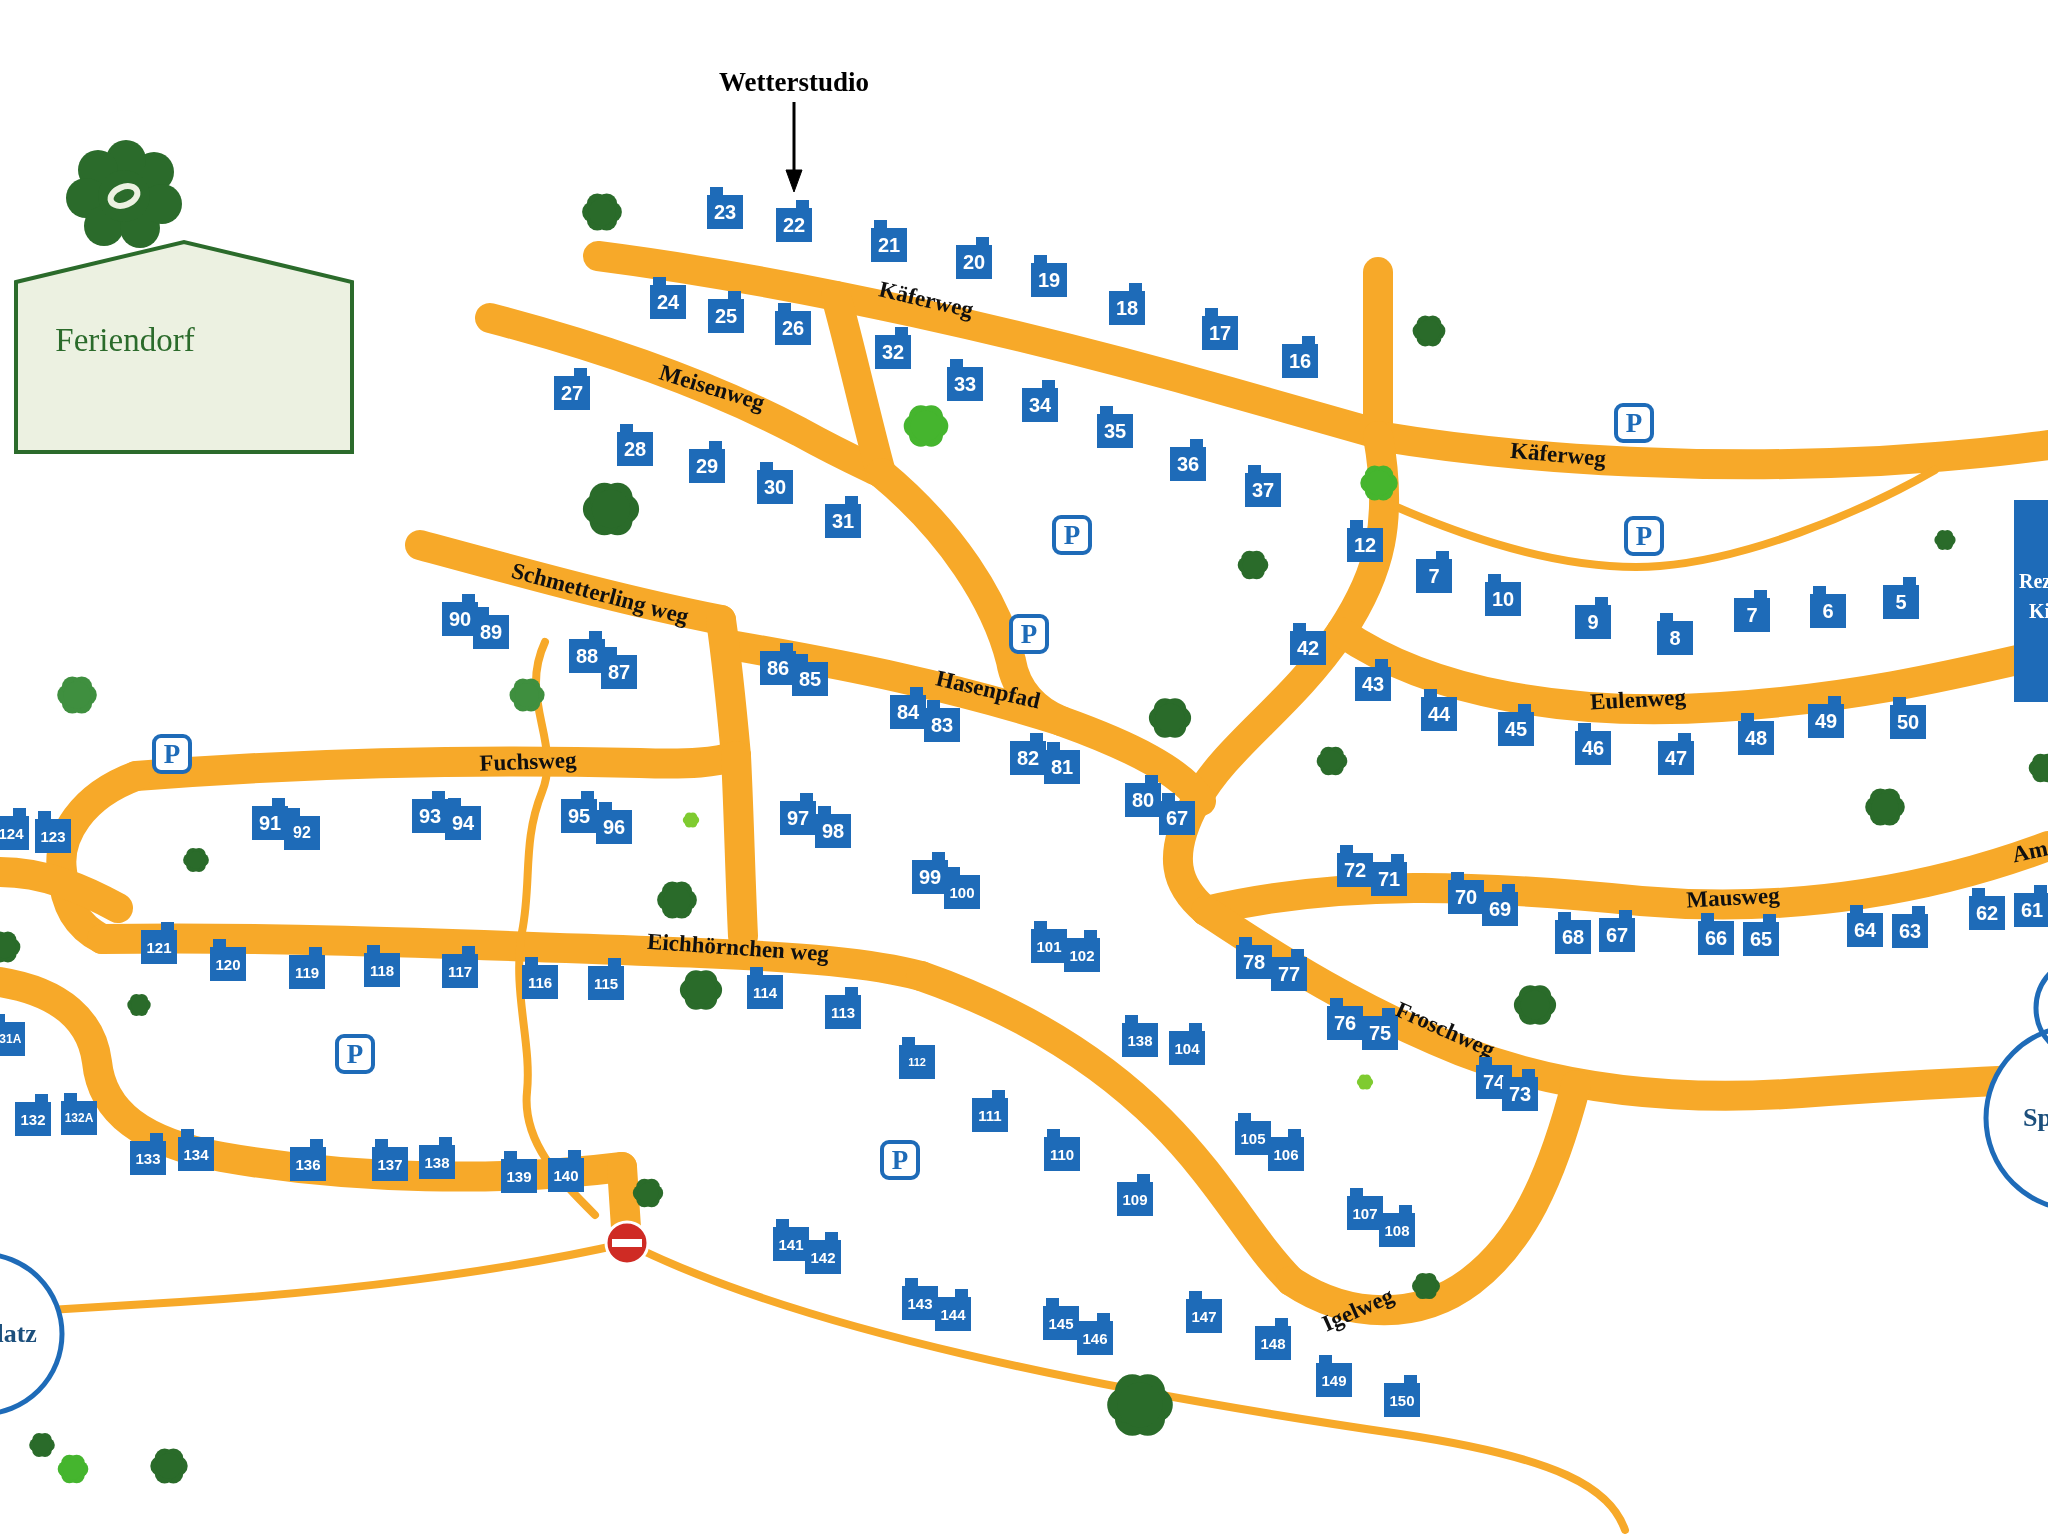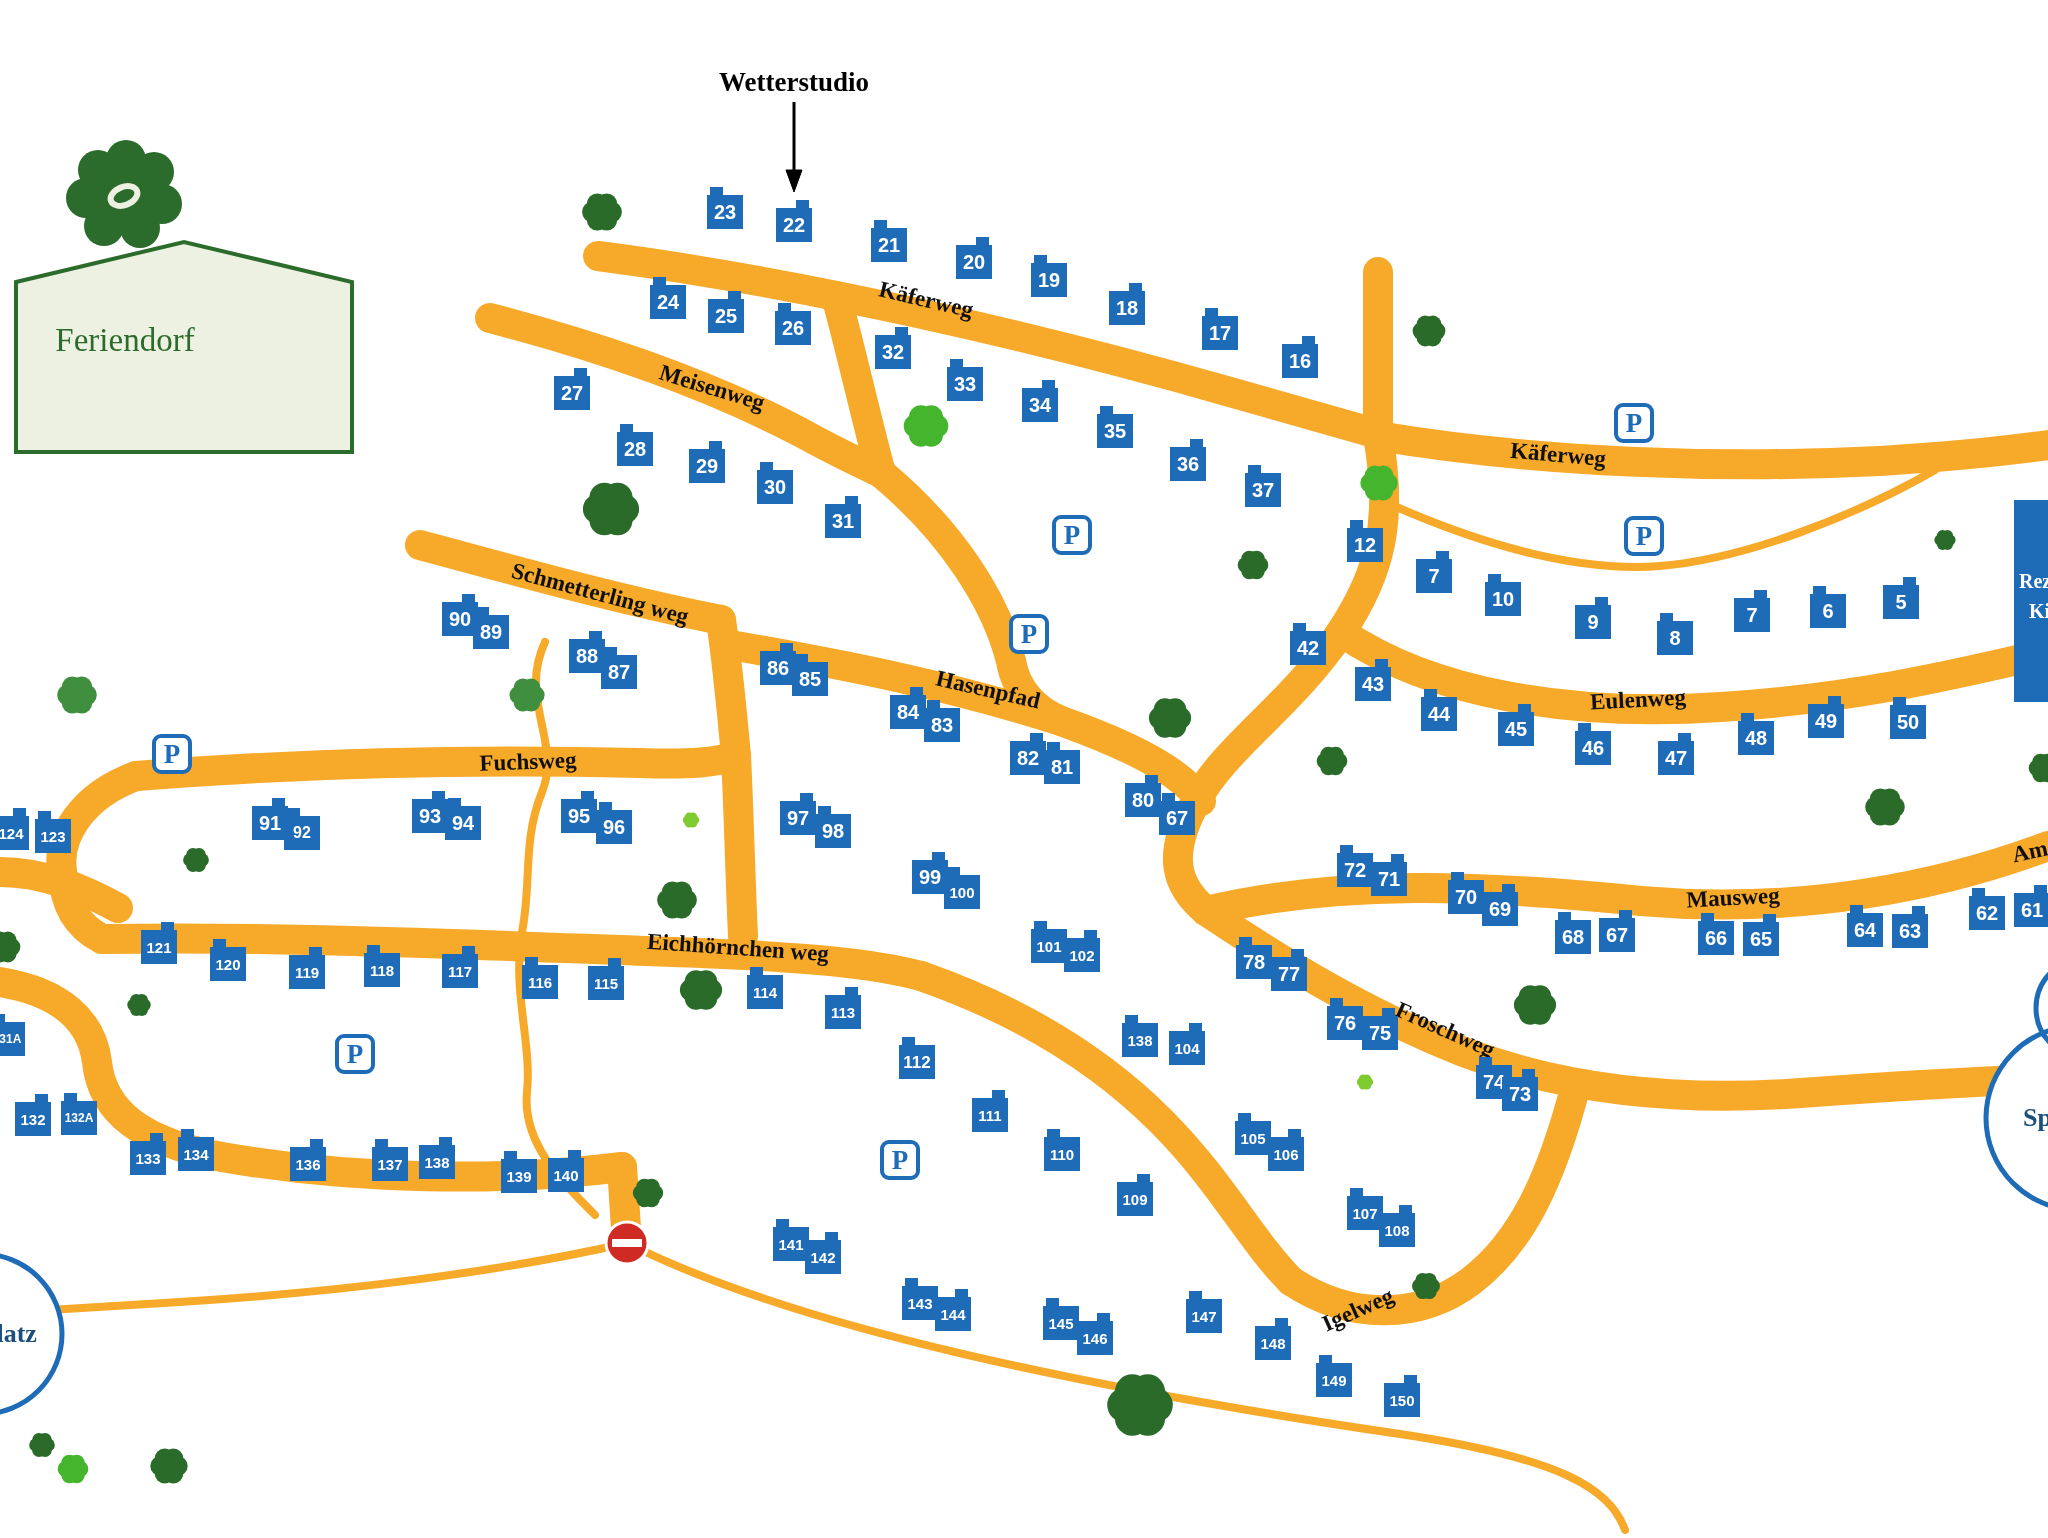--- a/index.html
+++ b/index.html
@@ -653,21 +653,21 @@
     <div class="house" style="left: 765px; top: 992px;">
       <span class="tab"></span>
       <span class="num" style="font-size: 15px;">114</span>
     </div>
     <div class="house tr" style="left: 843px; top: 1012px;">
       <span class="tab"></span>
       <span class="num" style="font-size: 15px;">113</span>
     </div>
     <div class="house" style="left: 917px; top: 1062px;">
       <span class="tab"></span>
-      <span class="num" style="font-size: 17px;">112</span>
+      <span class="num" style="font-size: 11px;">112</span>
     </div>
     <div class="house tr" style="left: 990px; top: 1115px;">
       <span class="tab"></span>
       <span class="num" style="font-size: 15px;">111</span>
     </div>
     <div class="house" style="left: 1062px; top: 1154px;">
       <span class="tab"></span>
       <span class="num" style="font-size: 15px;">110</span>
     </div>
     <div class="house tr" style="left: 1135px; top: 1199px;">

